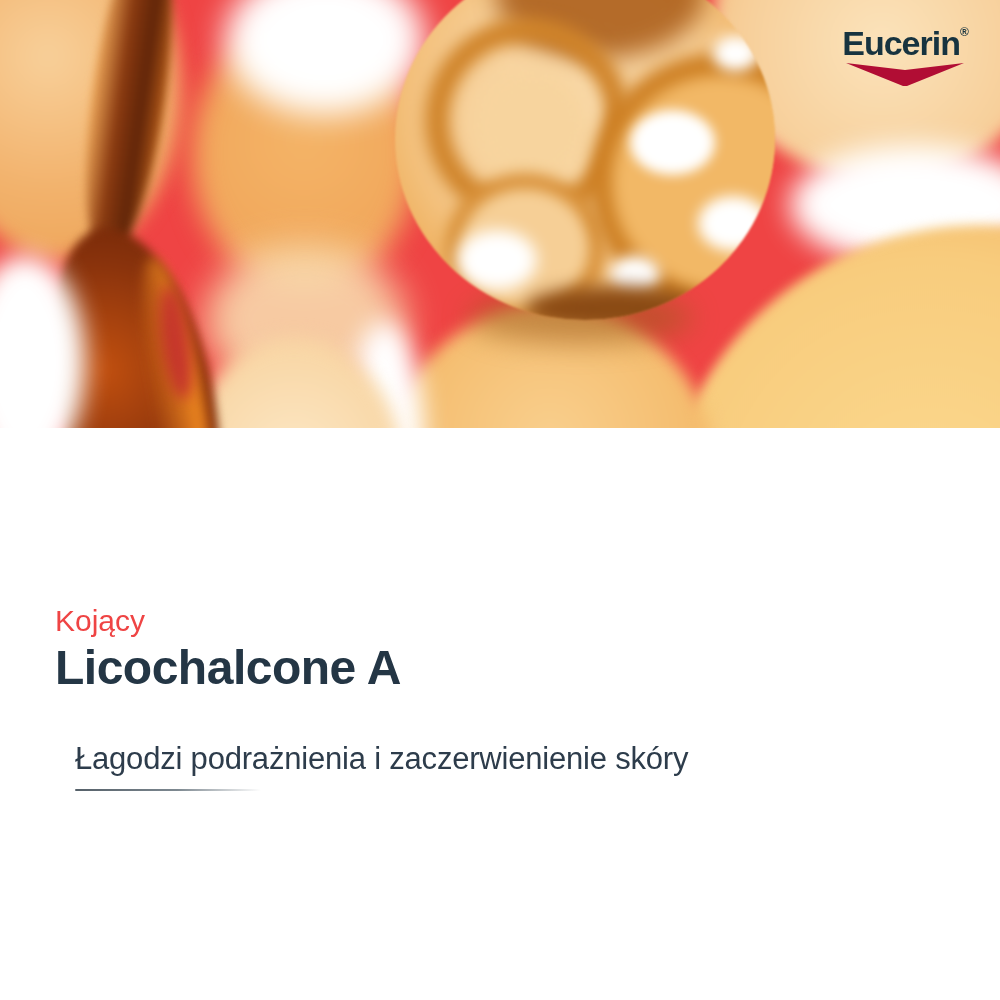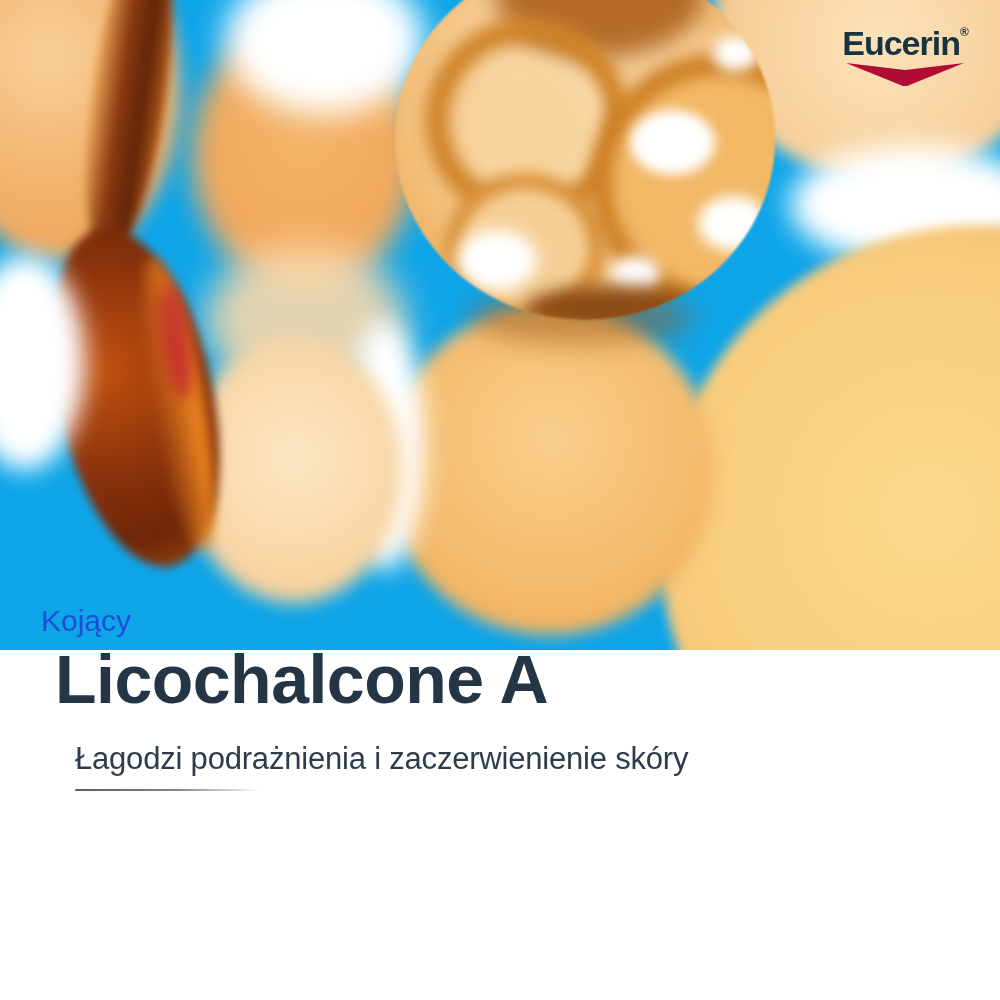--- a/index.html
+++ b/index.html
@@ -1,20 +1,20 @@
 <!DOCTYPE html>
 <html><head>
 <meta charset="utf-8">
 <style>
   * { margin:0; padding:0; box-sizing:border-box; }
   html,body { width:1000px; height:1000px; background:#ffffff; font-family:"Liberation Sans", sans-serif; }
   .canvas { position:relative; width:1000px; height:1000px; background:#ffffff; overflow:hidden; }
 
   
-  .photo { position:absolute; left:0; top:0; width:1000px; height:650px; background:#0ea5e9; overflow:hidden; }
+  .photo { position:absolute; left:0; top:0; width:1000px; height:428px; background:#ef4444; overflow:hidden; }
   .photo div { position:absolute; border-radius:50%; }
 
   .b-topleft      { left:-60px; top:-80px; width:240px; height:340px;
                     background:radial-gradient(circle at 45% 40%, #f8d09a 0%, #f2b26c 55%, #eda254 100%);
                     filter:blur(10px); }
   .b-centerleft   { left:192px; top:20px; width:225px; height:270px;
                     background:radial-gradient(circle at 50% 45%, #f4b467 0%, #f1a85c 60%, #f5c68c 100%);
                     filter:blur(14px); }
   .b-centerleft2  { left:205px; top:245px; width:200px; height:150px; background:#f8d9ad;
                     filter:blur(18px); opacity:.9; }
@@ -72,22 +72,22 @@
   .h-rim          { left:130px; top:328px; width:180px; height:45px;  background:#8a4a14; filter:blur(9px); }
 
   
   .logo { position:absolute; left:840px; top:26px; width:130px; text-align:center; }
   .logo .word { font-family:"Liberation Sans", sans-serif; font-weight:bold; font-size:34px;
                 letter-spacing:-1px; color:#17333f; line-height:1; white-space:nowrap; }
   .logo sup   { font-size:12px; font-weight:bold; color:#17333f; vertical-align:top; line-height:1; }
   .logo svg   { display:block; margin:3px auto 0 auto; }
 
   
-  .eyebrow  { position:absolute; left:41px; top:604px; font-size:30px; color:#1d4ed8; }
-  .heading  { position:absolute; left:55px; top:640px; font-size:68px; font-weight:bold;
+  .eyebrow  { position:absolute; left:55px; top:604px; font-size:30px; color:#ef4444; }
+  .heading  { position:absolute; left:55px; top:640px; font-size:48px; font-weight:bold;
               letter-spacing:-0.5px; color:#243645; }
   .benefit  { position:absolute; left:55px; width:900px; }
   .benefit p        { font-size:31px; color:#2d3c4b; letter-spacing:-0.2px; }
   .benefit .divider { margin-top:12px; width:186px; height:2px; border-radius:1px;
                       background:linear-gradient(90deg, #556069 0%, #7d8890 55%, rgba(125,136,144,0) 100%); }
   .benefit-1 { top:741px;margin-left:20px; }
   .benefit-2 { top:802px; }
   .benefit-3 { top:863px; }
 </style>
 </head>

